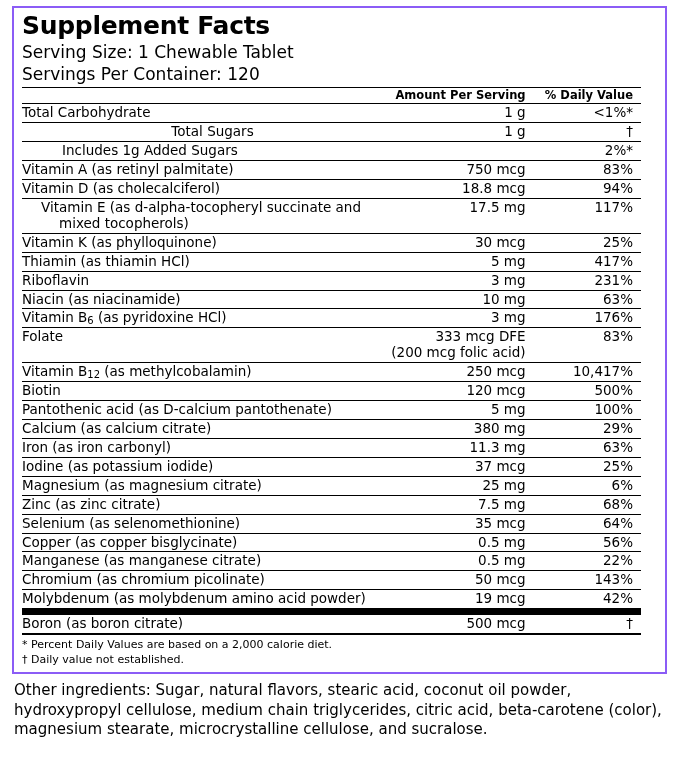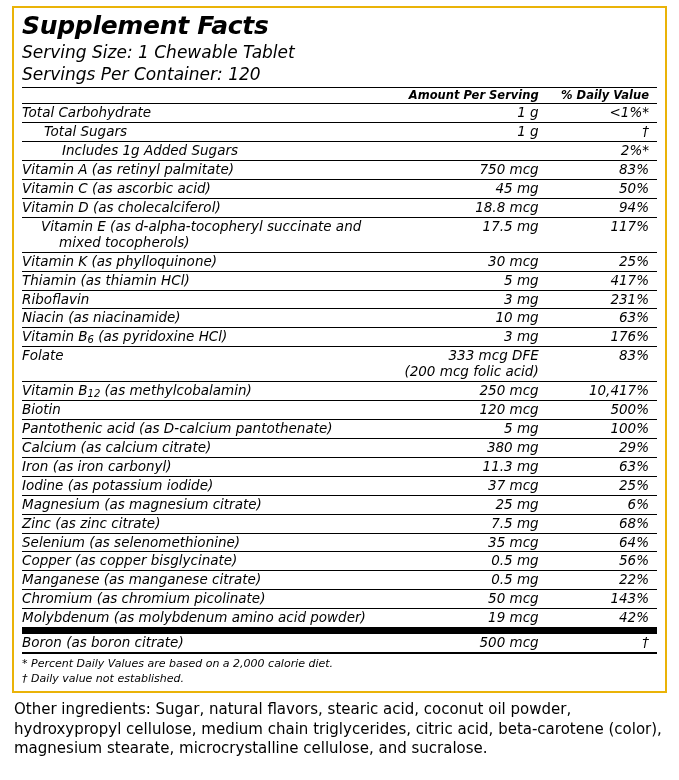--- a/index.html
+++ b/index.html
@@ -15,24 +15,23 @@
     -webkit-font-smoothing: antialiased;
   }
   .page {
     position: relative;
     width: 679px;
     height: 780px;
     box-sizing: border-box;
     padding: 6px 12px 0 12px;
   }
   .panel {
-    border: 2px solid #eab308;
+    border: 2px solid #8b5cf6;
     box-sizing: border-box;
-    padding: 4px 8px 4px 8px;
-    font-style: italic;
+    padding: 4px 24px 4px 8px;
   }
   .title {
     font-size: 25px;
     font-weight: bold;
     letter-spacing: -0.3px;
     line-height: 1.05;
     margin: 1px 0 3px 0;
   }
   .serving-line {
     font-size: 17px;
@@ -66,21 +65,21 @@
   .col-dv   { text-align: right; width: 18%; padding-right: 8px !important; }
   .hdr td {
     font-size: 11.5px;
     font-weight: bold;
     padding-bottom: 1px;
     vertical-align: bottom;
   }
   tr.line-under td {
     border-bottom: 1px solid #000;
   }
-  .indent1 { padding-left: 22px !important; }
+  .indent1 { padding-left: 22px !important; text-align: center; }
   .indent2 { padding-left: 40px !important; }
   .sub { font-size: 10px; vertical-align: baseline; position: relative; top: 2px; }
   .wrap2 { display: block; margin-left: 19px; }
   .wrap2 .l2 { display: block; padding-left: 18px; }
   .amt2 { display: block; }
   .footnotes {
     font-size: 11px;
     line-height: 1.35;
     padding-top: 3px;
   }
@@ -126,25 +125,20 @@
             <td class="col-name indent2">Includes 1g Added Sugars</td>
             <td class="col-amt"></td>
             <td class="col-dv">2%*</td>
           </tr>
           <tr class="line-under">
             <td class="col-name">Vitamin A (as retinyl palmitate)</td>
             <td class="col-amt">750 mcg</td>
             <td class="col-dv">83%</td>
           </tr>
           <tr class="line-under">
-            <td class="col-name">Vitamin C (as ascorbic acid)</td>
-            <td class="col-amt">45 mg</td>
-            <td class="col-dv">50%</td>
-          </tr>
-          <tr class="line-under">
             <td class="col-name">Vitamin D (as cholecalciferol)</td>
             <td class="col-amt">18.8 mcg</td>
             <td class="col-dv">94%</td>
           </tr>
           <tr class="line-under">
             <td class="col-name">
               <span class="wrap2"><span>Vitamin E (as d-alpha-tocopheryl succinate and</span><span class="l2">mixed tocopherols)</span></span>
             </td>
             <td class="col-amt">17.5 mg</td>
             <td class="col-dv">117%</td>

